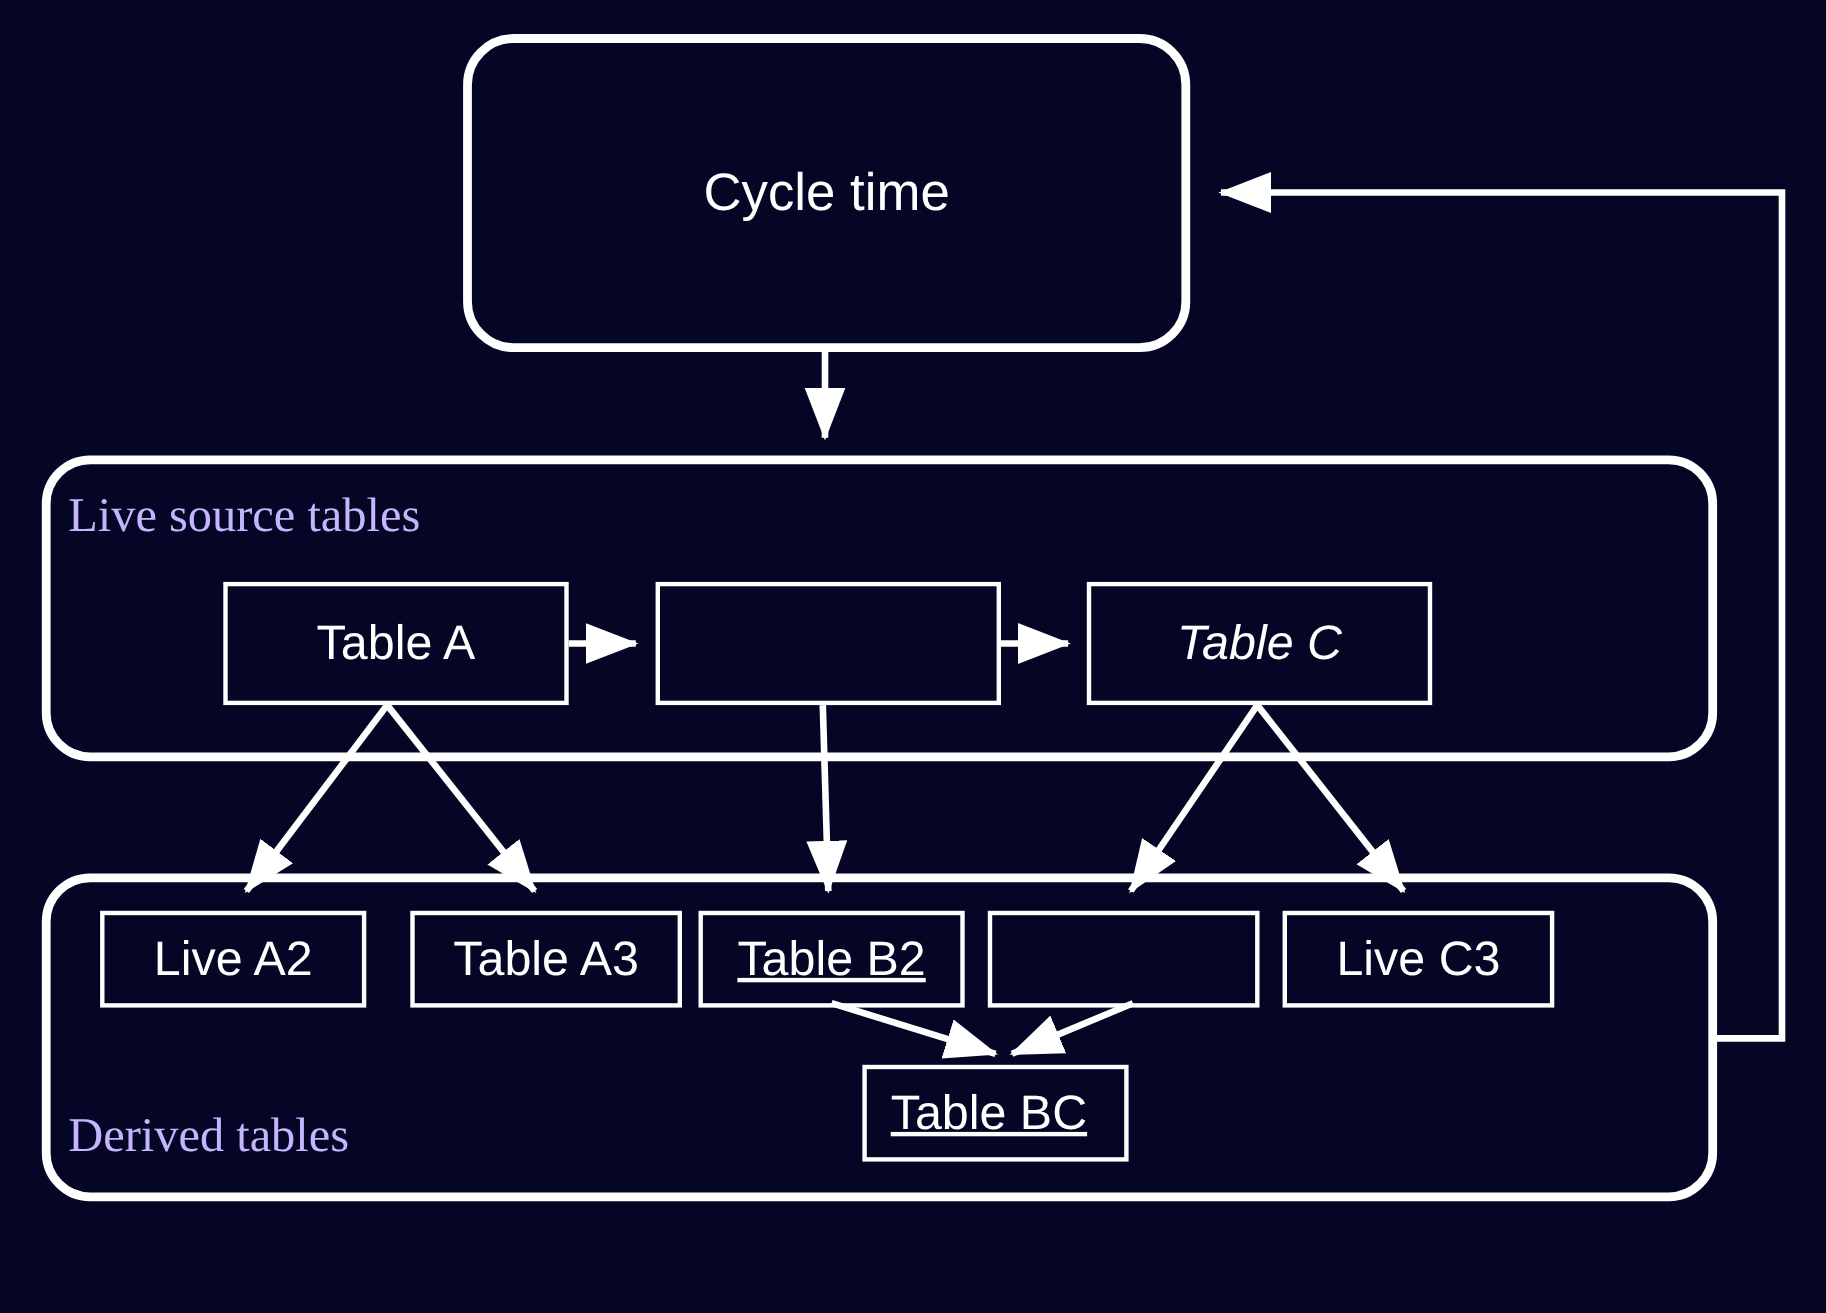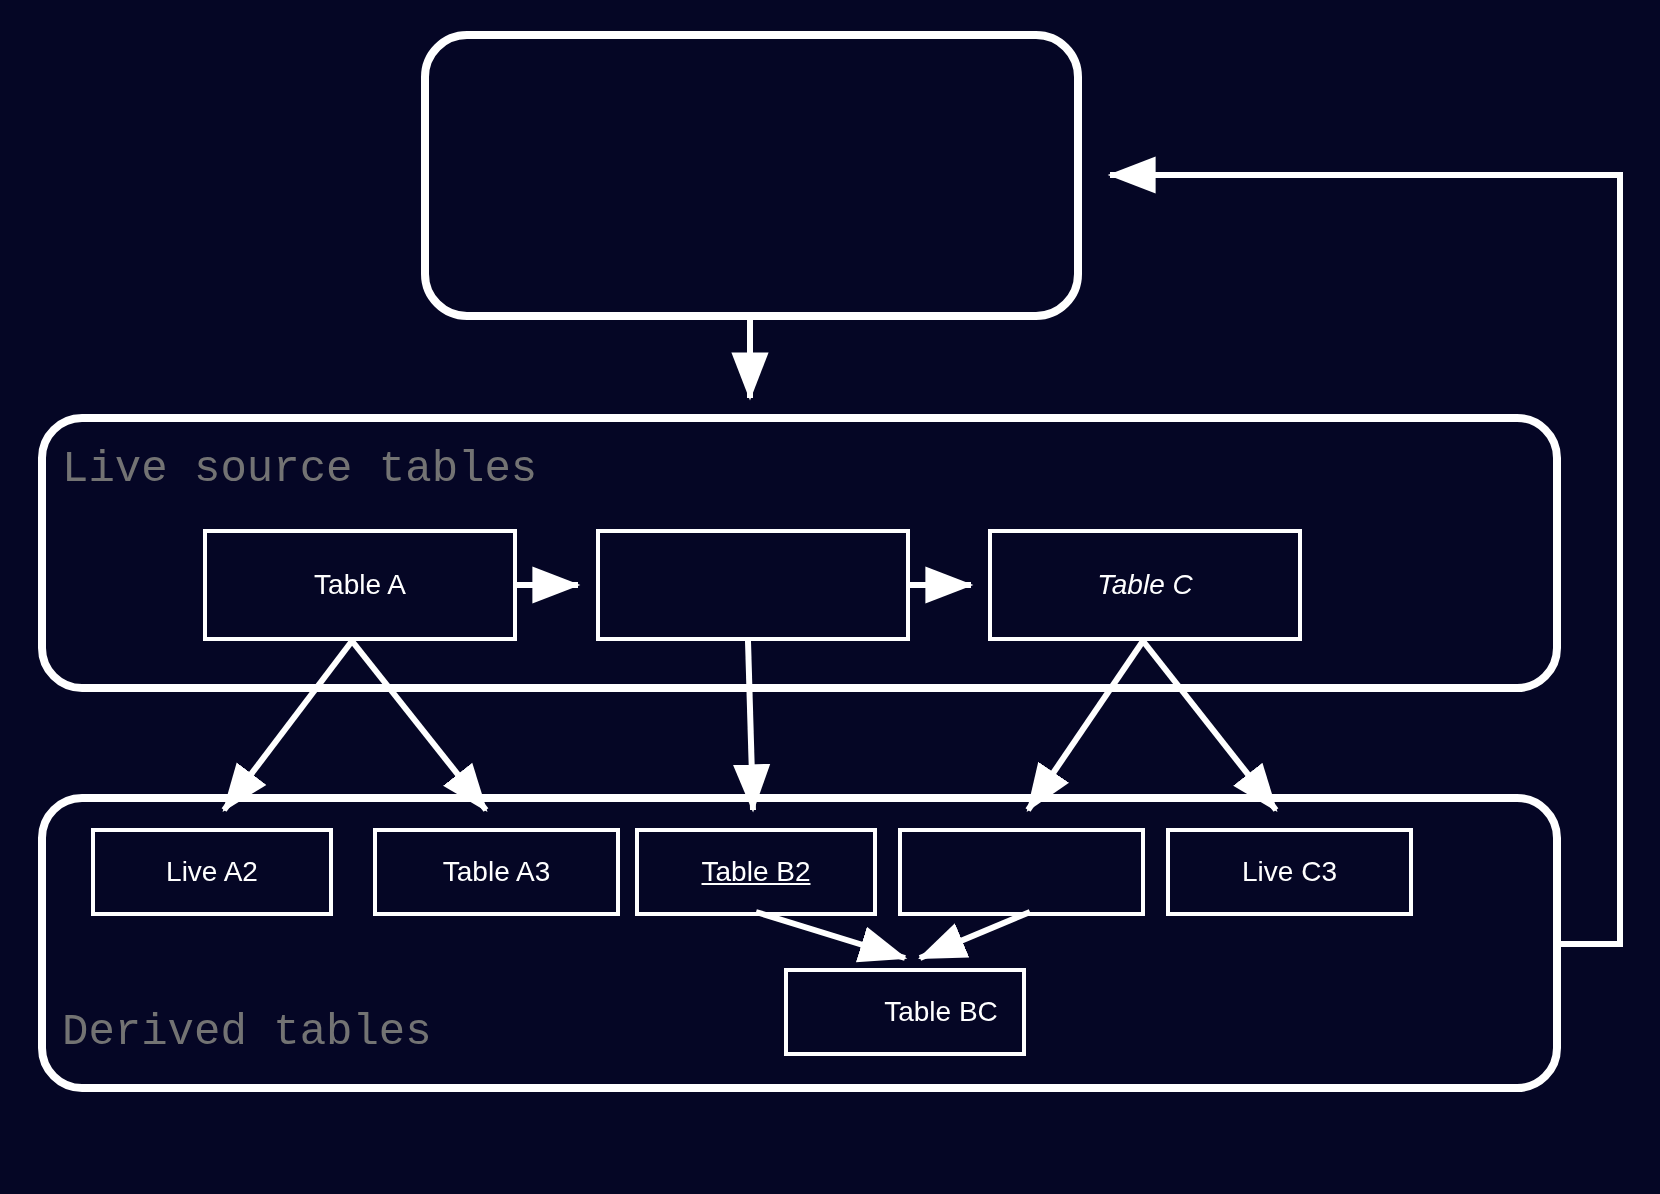--- a/index.html
+++ b/index.html
@@ -21,30 +21,30 @@
   }
   #stage svg {
     position: absolute;
     top: 0;
     left: 0;
     width: 1660px;
     height: 1194px;
   }
   .grp-label {
     position: absolute;
-    color: #737373;
+    color: #c4b5fd;
     font-size: 44px;
     line-height: 1;
     white-space: nowrap;
-    font-family: Liberation Mono, monospace;
+    font-family: Liberation Serif, serif;
   }
   .node-label {
     position: absolute;
     color: #ffffff;
-    font-size: 28px;
+    font-size: 44px;
     line-height: 1;
     white-space: nowrap;
     text-align: center;
     font-family: "Liberation Sans", sans-serif;
     display: flex;
     align-items: center;
     justify-content: center;
   }
   .hit {
     position: absolute;
@@ -98,33 +98,34 @@
 
     <line x1="1143" y1="641" x2="1276" y2="810" stroke="#ffffff" stroke-width="6" marker-end="url(#arrow-lg)"></line>
 
     <line x1="756" y1="912" x2="905" y2="958" stroke="#ffffff" stroke-width="6" marker-end="url(#arrow-lg)"></line>
 
     <line x1="1030" y1="912" x2="920" y2="958" stroke="#ffffff" stroke-width="6" marker-end="url(#arrow-lg)"></line>
 
     <path d="M 1557 944 L 1620 944 L 1620 175 L 1110 175" fill="none" stroke="#ffffff" stroke-width="6" marker-end="url(#arrow-lg)"></path>
   </svg>
 
+  <div class="node-label" style="left:425px; top:35px; width:653px; height:281px; font-size:48px;">Cycle time</div>
 
   <div class="grp-label" style="left:62px; top:447px;">Live source tables</div>
 
   <div class="grp-label" style="left:62px; top:1010px;">Derived tables</div>
 
   <div class="node-label" style="left:205px; top:531px; width:310px; height:108px;">Table A</div>
   <div class="node-label" style="left:990px; top:531px; width:310px; height:108px;font-style:italic;">Table C</div>
 
   <div class="node-label" style="left:93px; top:830px; width:238px; height:84px;">Live A2</div>
   <div class="node-label" style="left:375px; top:830px; width:243px; height:84px;">Table A3</div>
   <div class="node-label" style="left:637px; top:830px; width:238px; height:84px;text-decoration:underline;">Table B2</div>
   <div class="node-label" style="left:1168px; top:830px; width:243px; height:84px;">Live C3</div>
-  <div class="node-label" style="left:822px; top:970px; width:238px; height:84px;">Table BC</div>
+  <div class="node-label" style="left:780px; top:970px; width:238px; height:84px;text-decoration:underline;">Table BC</div>
 
   <div class="hit" style="left:425px; top:35px; width:653px; height:281px;"></div>
   <div class="hit" style="left:205px; top:531px; width:310px; height:108px;"></div>
   <div class="hit" style="left:598px; top:531px; width:310px; height:108px;"></div>
   <div class="hit" style="left:990px; top:531px; width:310px; height:108px;"></div>
   <div class="hit" style="left:93px; top:830px; width:238px; height:84px;"></div>
   <div class="hit" style="left:375px; top:830px; width:243px; height:84px;"></div>
   <div class="hit" style="left:637px; top:830px; width:238px; height:84px;"></div>
   <div class="hit" style="left:900px; top:830px; width:243px; height:84px;"></div>
   <div class="hit" style="left:1168px; top:830px; width:243px; height:84px;"></div>

